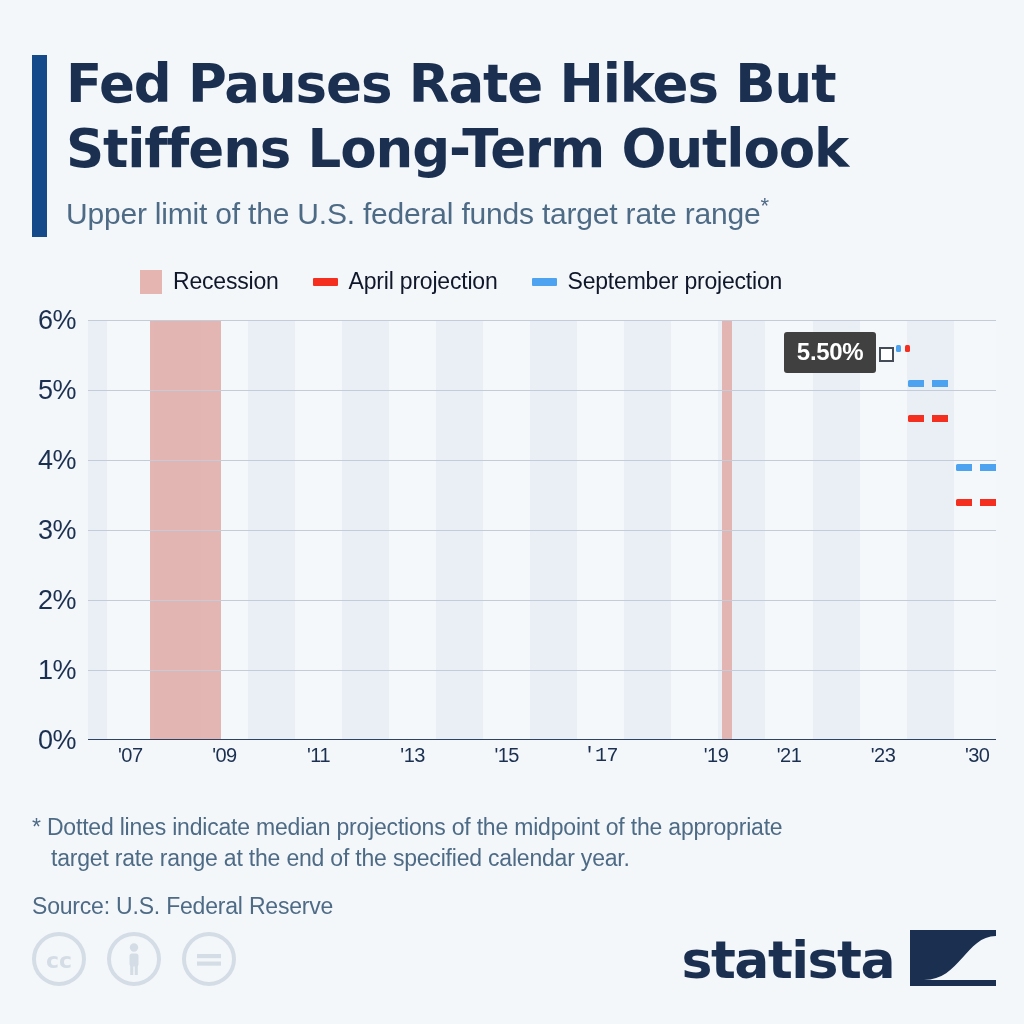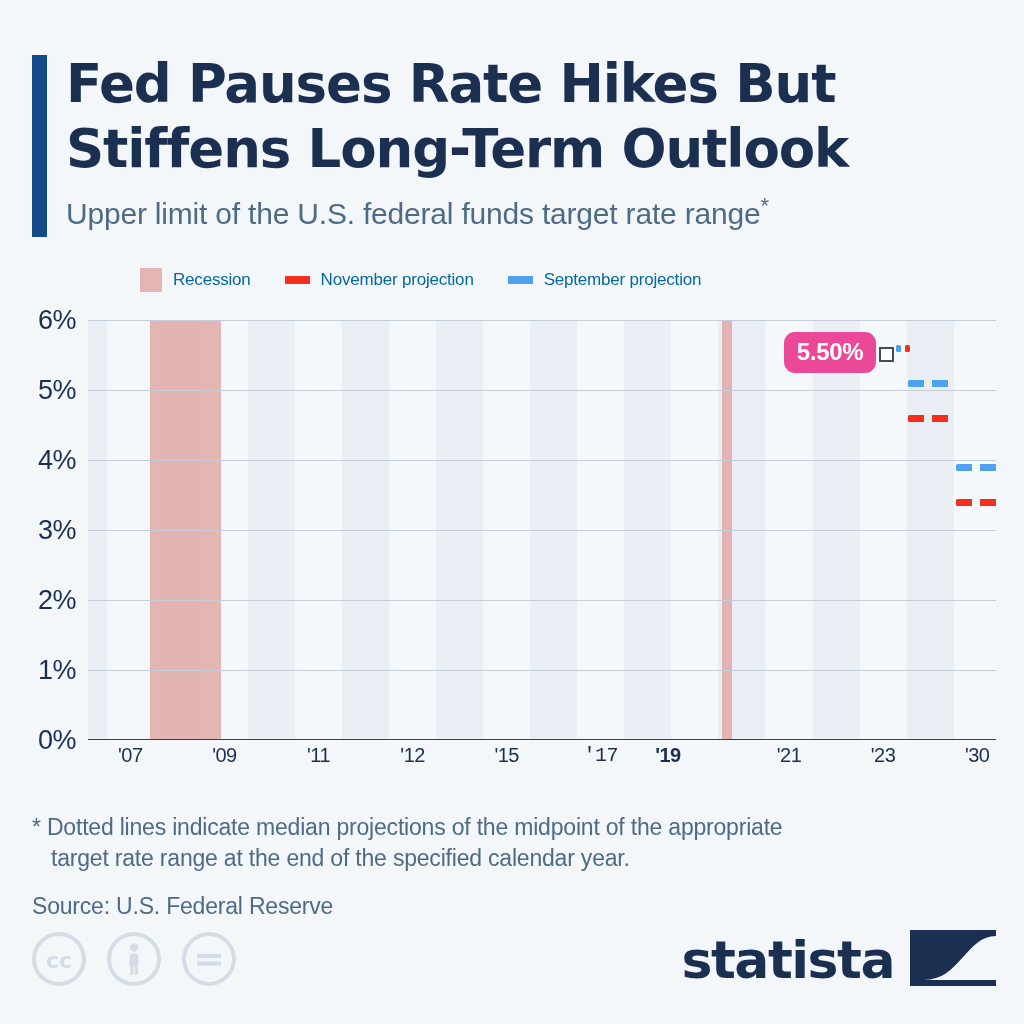--- a/index.html
+++ b/index.html
@@ -63,22 +63,22 @@
     display: flex;
     align-items: center;
     gap: 34px;
   }
   .legend-item {
     display: flex;
     align-items: center;
     gap: 11px;
   }
   .legend-label {
-    font-size: 17px;
-    color: #0369a1;
+    font-size: 23px;
+    color: #0f172a;
     letter-spacing: -0.2px;
   }
   .sw-recession {
     width: 22px;
     height: 24px;
     background: #e5b5b2;
   }
   .sw-dash {
     width: 25px;
     height: 8px;
@@ -156,26 +156,26 @@
   }
   .xlabel {
     position: absolute;
     font-size: 20px;
     color: #1b3050;
     transform: translateX(-50%);
     letter-spacing: -0.5px;
   }
   #callout {
     position: absolute;
-    background: #ec4899;
+    background: #404040;
     color: #ffffff;
     font-size: 24px;
     font-weight: bold;
     padding: 6px 13px 7px 13px;
-    border-radius: 11px;
+    border-radius: 3px;
     letter-spacing: -0.3px;
     white-space: nowrap;
   }
   #callout-marker {
     position: absolute;
     width: 11px;
     height: 11px;
     background: #ffffff;
     border: 2.5px solid #444d57;
   }
@@ -245,21 +245,21 @@
   </div>
 </div>
 
 <div id="legend">
     <div class="legend-item">
       <span class="sw-recession" style="background: rgb(229, 181, 178);"></span>
       <span class="legend-label">Recession</span>
     </div>
     <div class="legend-item">
       <span class="sw-dash" style="background: rgb(245, 47, 32);"></span>
-      <span class="legend-label">November projection</span>
+      <span class="legend-label">April projection</span>
     </div>
     <div class="legend-item">
       <span class="sw-dash" style="background: rgb(78, 163, 240);"></span>
       <span class="legend-label">September projection</span>
     </div>
   </div>
 
 <div id="chart">
   <div id="ylabels">
       <div class="ylabel" style="top: 420px;">0%</div>
@@ -272,24 +272,24 @@
     </div>
   <div id="plot"><div class="yband" style="left: 865.658px; width: 42.342px; background: rgb(245, 248, 251);"></div><div class="yband" style="left: 818.611px; width: 47.0466px; background: rgb(234, 239, 246);"></div><div class="yband" style="left: 771.565px; width: 47.0466px; background: rgb(245, 248, 251);"></div><div class="yband" style="left: 724.518px; width: 47.0466px; background: rgb(234, 239, 246);"></div><div class="yband" style="left: 677.472px; width: 47.0466px; background: rgb(245, 248, 251);"></div><div class="yband" style="left: 630.425px; width: 47.0466px; background: rgb(234, 239, 246);"></div><div class="yband" style="left: 583.378px; width: 47.0466px; background: rgb(245, 248, 251);"></div><div class="yband" style="left: 536.332px; width: 47.0466px; background: rgb(234, 239, 246);"></div><div class="yband" style="left: 489.285px; width: 47.0466px; background: rgb(245, 248, 251);"></div><div class="yband" style="left: 442.238px; width: 47.0466px; background: rgb(234, 239, 246);"></div><div class="yband" style="left: 395.192px; width: 47.0466px; background: rgb(245, 248, 251);"></div><div class="yband" style="left: 348.145px; width: 47.0466px; background: rgb(234, 239, 246);"></div><div class="yband" style="left: 301.098px; width: 47.0466px; background: rgb(245, 248, 251);"></div><div class="yband" style="left: 254.052px; width: 47.0466px; background: rgb(234, 239, 246);"></div><div class="yband" style="left: 207.005px; width: 47.0466px; background: rgb(245, 248, 251);"></div><div class="yband" style="left: 159.959px; width: 47.0466px; background: rgb(234, 239, 246);"></div><div class="yband" style="left: 112.912px; width: 47.0466px; background: rgb(245, 248, 251);"></div><div class="yband" style="left: 65.8653px; width: 47.0466px; background: rgb(234, 239, 246);"></div><div class="yband" style="left: 18.8187px; width: 47.0466px; background: rgb(245, 248, 251);"></div><div class="yband" style="left: 0px; width: 18.8187px; background: rgb(234, 239, 246);"></div>
     <div class="recession" style="left: 62.1016px; width: 70.5699px;"></div><div class="recession" style="left: 634.189px; width: 9.87979px;"></div><div class="axis-line" style="top: 419px;"></div><div class="gridline" style="top: 350px;"></div><div class="gridline" style="top: 280px;"></div><div class="gridline" style="top: 210px;"></div><div class="gridline" style="top: 140px;"></div><div class="gridline" style="top: 70px;"></div><div class="gridline" style="top: 0px;"></div><svg id="plot-svg" width="908" height="420">
         <path d="M0,52.5 L51.7512953367935,52.5 L51.7512953367935,52.5 L52.69222797927968,52.5 L52.69222797927968,87.5 L58.808290155439856,87.5 L58.808290155439856,105 L63.512953367881465,105 L63.512953367881465,122.5 L68.68808290155546,122.5 L68.68808290155546,174.99999999999997 L70.56994818652782,174.99999999999997 L70.56994818652782,210 L76.21554404145563,210 L76.21554404145563,262.5 L81.39067357512963,262.5 L81.39067357512963,280 L102.5616580310901,280 L102.5616580310901,315 L104.91398963730556,315 L104.91398963730556,350 L111.03005181347645,350 L111.03005181347645,402.5 L439.8860103626966,402.5 L439.8860103626966,385 L487.4031088082915,385 L487.4031088082915,367.5 L498.6943005181364,367.5 L498.6943005181364,350 L510.92642487046743,350 L510.92642487046743,332.5 L533.9792746114003,332.5 L533.9792746114003,315 L546.6818652849745,315 L546.6818652849745,297.5 L557.9730569948193,297.5 L557.9730569948193,280 L570.2051813471504,280 L570.2051813471504,262.5 L581.4963730569953,262.5 L581.4963730569953,245 L610.6652849740883,245 L610.6652849740883,262.5 L616.7813471502593,262.5 L616.7813471502593,280 L622.4269430051763,280 L622.4269430051763,297.5 L639.834196891192,297.5 L639.834196891192,332.5 L640.7751295336783,332.5 L640.7751295336783,402.5 L734.397927461139,402.5 L734.397927461139,385 L741.9253886010284,385 L741.9253886010284,350 L746.1595854922269,350 L746.1595854922269,297.5 L751.8051813471441,297.5 L751.8051813471441,245 L757.921243523315,245 L757.921243523315,192.50000000000003 L763.5668393782321,192.50000000000003 L763.5668393782321,140 L769.6829015544029,140 L769.6829015544029,105 L775.32849740932,105 L775.32849740932,87.5 L783.3264248704633,87.5 L783.3264248704633,70 L788.9720207253804,70 L788.9720207253804,52.5 L796.9699481865235,52.5 L796.9699481865235,35 L805.4383419689099,35 L805.4383419689099,35" fill="none" stroke="#1b4789" stroke-width="4" stroke-linejoin="miter"></path>
       </svg>
   <div class="proj" style="left: 808.261px; width: 4.70466px; top: 24.5px; background-image: repeating-linear-gradient(to right, rgb(78, 163, 240) 0px, rgb(78, 163, 240) 16px, transparent 16px, transparent 24px);"></div><div class="proj" style="left: 817.2px; width: 5.17513px; top: 24.5px; background-image: repeating-linear-gradient(to right, rgb(245, 47, 32) 0px, rgb(245, 47, 32) 16px, transparent 16px, transparent 24px);"></div><div class="proj" style="left: 819.552px; width: 44.2238px; top: 59.5px; background-image: repeating-linear-gradient(to right, rgb(78, 163, 240) 0px, rgb(78, 163, 240) 16px, transparent 16px, transparent 24px);"></div><div class="proj" style="left: 819.552px; width: 44.2238px; top: 94.5px; background-image: repeating-linear-gradient(to right, rgb(245, 47, 32) 0px, rgb(245, 47, 32) 16px, transparent 16px, transparent 24px);"></div><div class="proj" style="left: 868.01px; width: 42.342px; top: 143.5px; background-image: repeating-linear-gradient(to right, rgb(78, 163, 240) 0px, rgb(78, 163, 240) 16px, transparent 16px, transparent 24px);"></div><div class="proj" style="left: 868.01px; width: 42.342px; top: 178.5px; background-image: repeating-linear-gradient(to right, rgb(245, 47, 32) 0px, rgb(245, 47, 32) 16px, transparent 16px, transparent 24px);"></div><div id="callout-marker" style="left: 790.852px; top: 27px;"></div><div id="callout" style="left: 695.852px; top: 11.5px;">5.50%</div></div>
   <div id="xlabels">
       <div class="xlabel" style="left: 42.342px;">'07</div>
       <div class="xlabel" style="left: 136.435px;">'09</div>
       <div class="xlabel" style="left: 230.528px;">'11</div>
-      <div class="xlabel" style="left: 324.622px;">'12</div>
+      <div class="xlabel" style="left: 324.622px;">'13</div>
       <div class="xlabel" style="left: 418.715px;">'15</div>
       <div class="xlabel" style="left: 512.808px; font-family: Liberation Mono, monospace;">'17</div>
-      <div class="xlabel" style="left: 580px; font-weight: bold;">'19</div>
+      <div class="xlabel" style="left: 628px;">'19</div>
       <div class="xlabel" style="left: 700.995px;">'21</div>
       <div class="xlabel" style="left: 795.088px;">'23</div>
       <div class="xlabel" style="left: 889.181px;">'30</div>
     </div>
 </div>
 
 <div id="footnote">
   <span>* Dotted lines indicate median projections of the midpoint of the appropriate</span>
   <span class="fn-line2">target rate range at the end of the specified calendar year.</span>
   <div id="source">Source: U.S. Federal Reserve</div>

